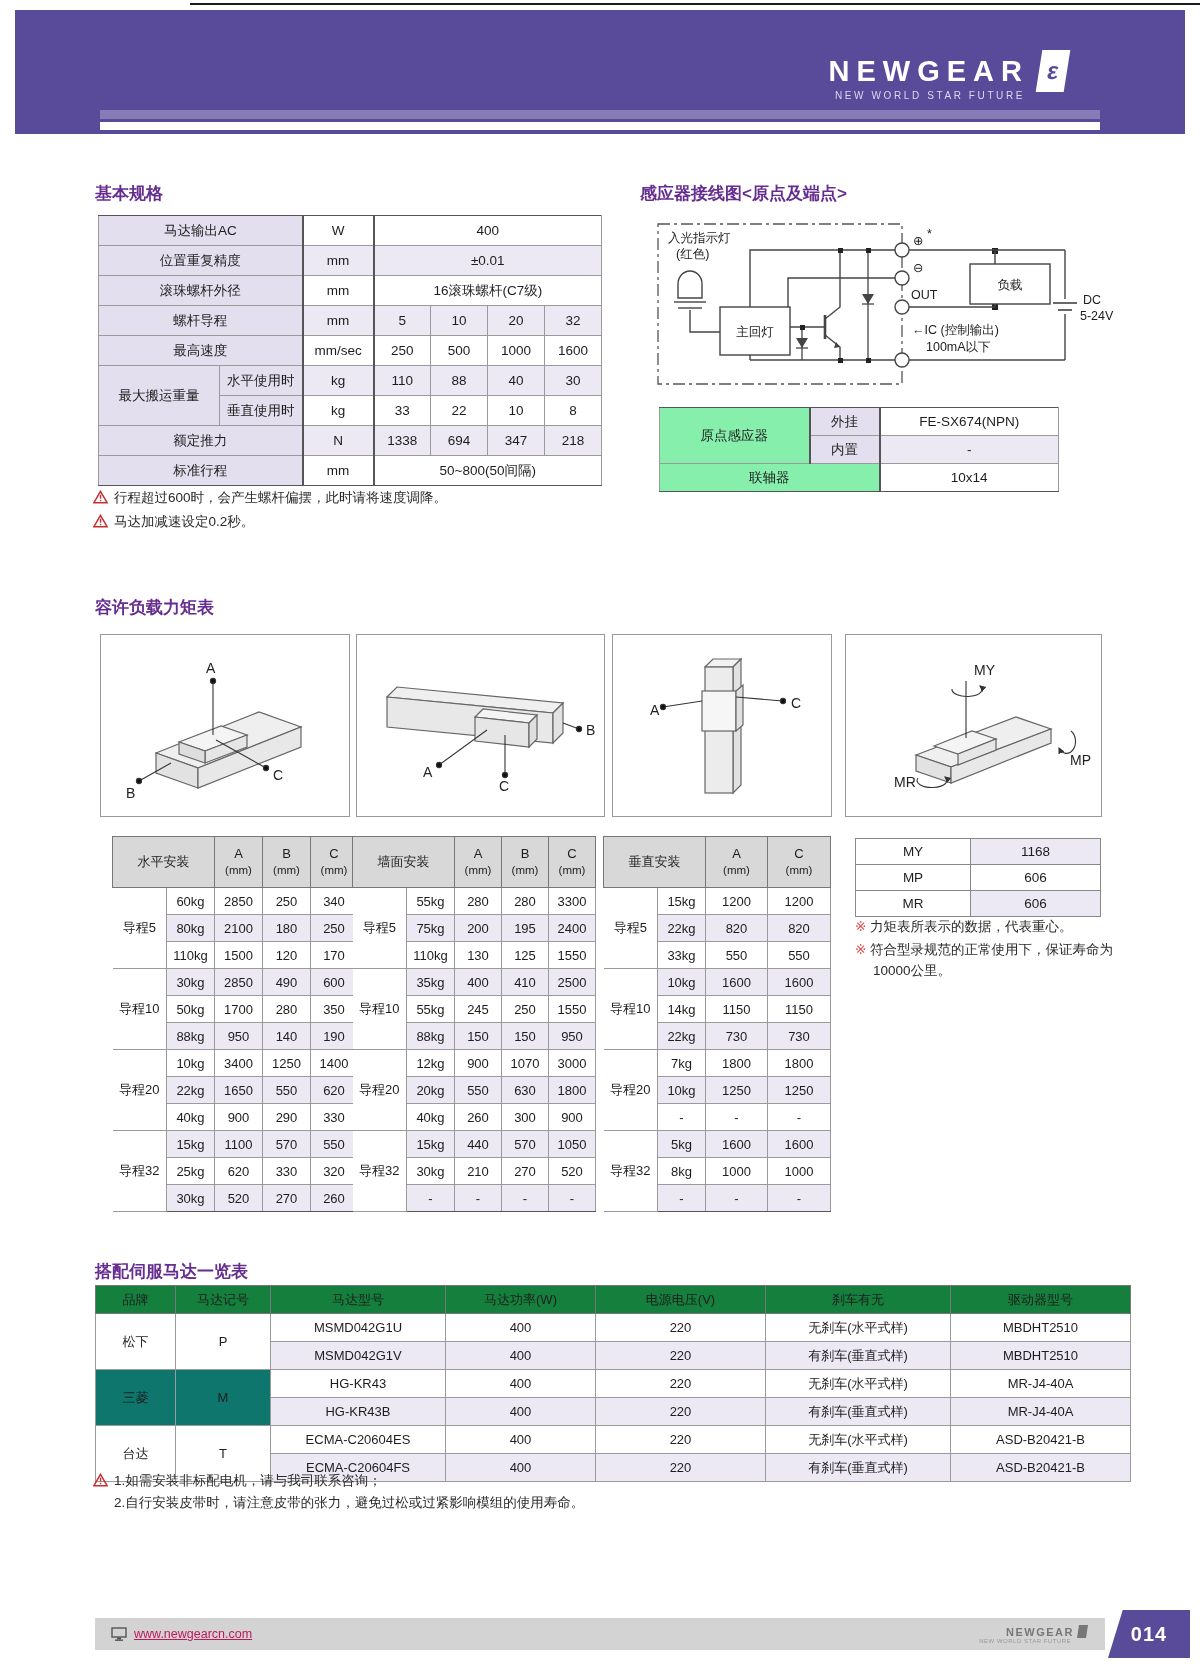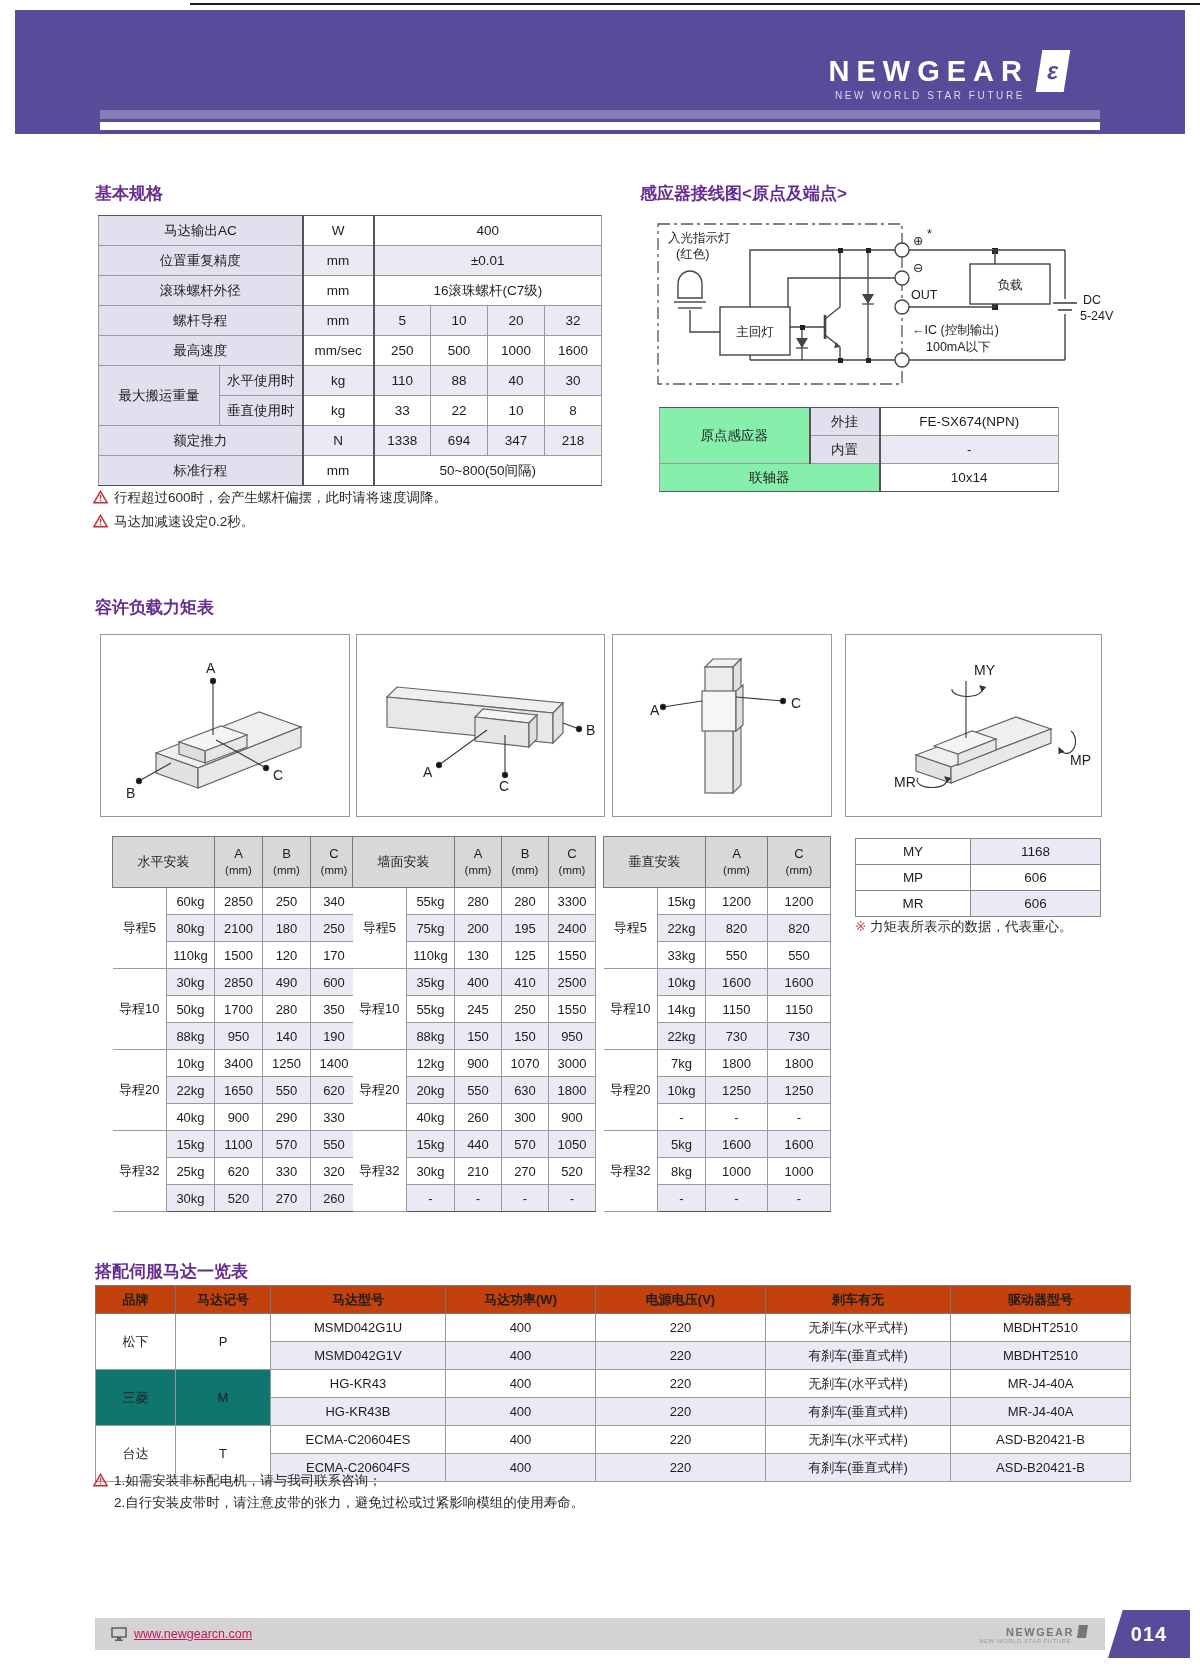--- a/index.html
+++ b/index.html
@@ -64,21 +64,21 @@
 
   .my-table{position:absolute;left:855px;top:838px;width:245px;font-size:13.5px;text-align:center;border:1px solid #666;}
   .my-table td{border:1px solid #888;height:23px;}
   .my-table td.mv.alt{background:#ece8f4;}
   .moment-notes{position:absolute;left:855px;top:916px;width:262px;font-size:13.5px;line-height:21px;color:#2a2a2a;}
   .mnote{padding-left:18px;text-indent:-18px;margin-bottom:2px;}
   .mnote .mark{color:#e05050;}
 
   
   .servo-table{position:absolute;left:95px;top:1285px;width:1035px;font-size:13px;text-align:center;border:1px solid #666;}
-  .servo-table th{background:#c2410c;border:1px solid #777;height:25px;font-weight:bold;font-size:13px;}
+  .servo-table th{background:#15803d;border:1px solid #777;height:25px;font-weight:normal;font-size:13px;}
   .servo-table td{border:1px solid #9a9a9a;height:25px;}
   .servo-table tr.alt td{background:#ece8f4;}
   .servo-table td.brand{background:#fff;}
   .servo-table td.brand.altc{background:#0f766e;}
   .servo-table tr.gsep td{border-top:1.6px solid #555;}
 
   
   .foot-bar{position:absolute;left:95px;top:1618px;width:1010px;height:32px;background:#d3d3d3;display:flex;align-items:center;}
   .site{display:flex;align-items:center;gap:7px;margin-left:16px;}
   .site a{color:#be185d;font-size:12.5px;text-decoration:underline;}
@@ -682,20 +682,21 @@
         </tr>
     <tr>
           <td class="ml">MR</td>
           <td class="mv alt">606</td>
         </tr>
   </tbody>
     </table>
 
   <div class="moment-notes">
       <div class="mnote"><span class="mark">※</span> 力矩表所表示的数据，代表重心。</div>
+      <div class="mnote"><span class="mark">※</span> 符合型录规范的正常使用下，保证寿命为10000公里。</div>
     </div>
 
   <div class="sec-title" style="left:95px;top:1260px;">搭配伺服马达一览表</div>
   <table class="servo-table">
     <colgroup>
         <col style="width:80px">
         <col style="width:95px">
         <col style="width:175px">
         <col style="width:150px">
         <col style="width:170px">

